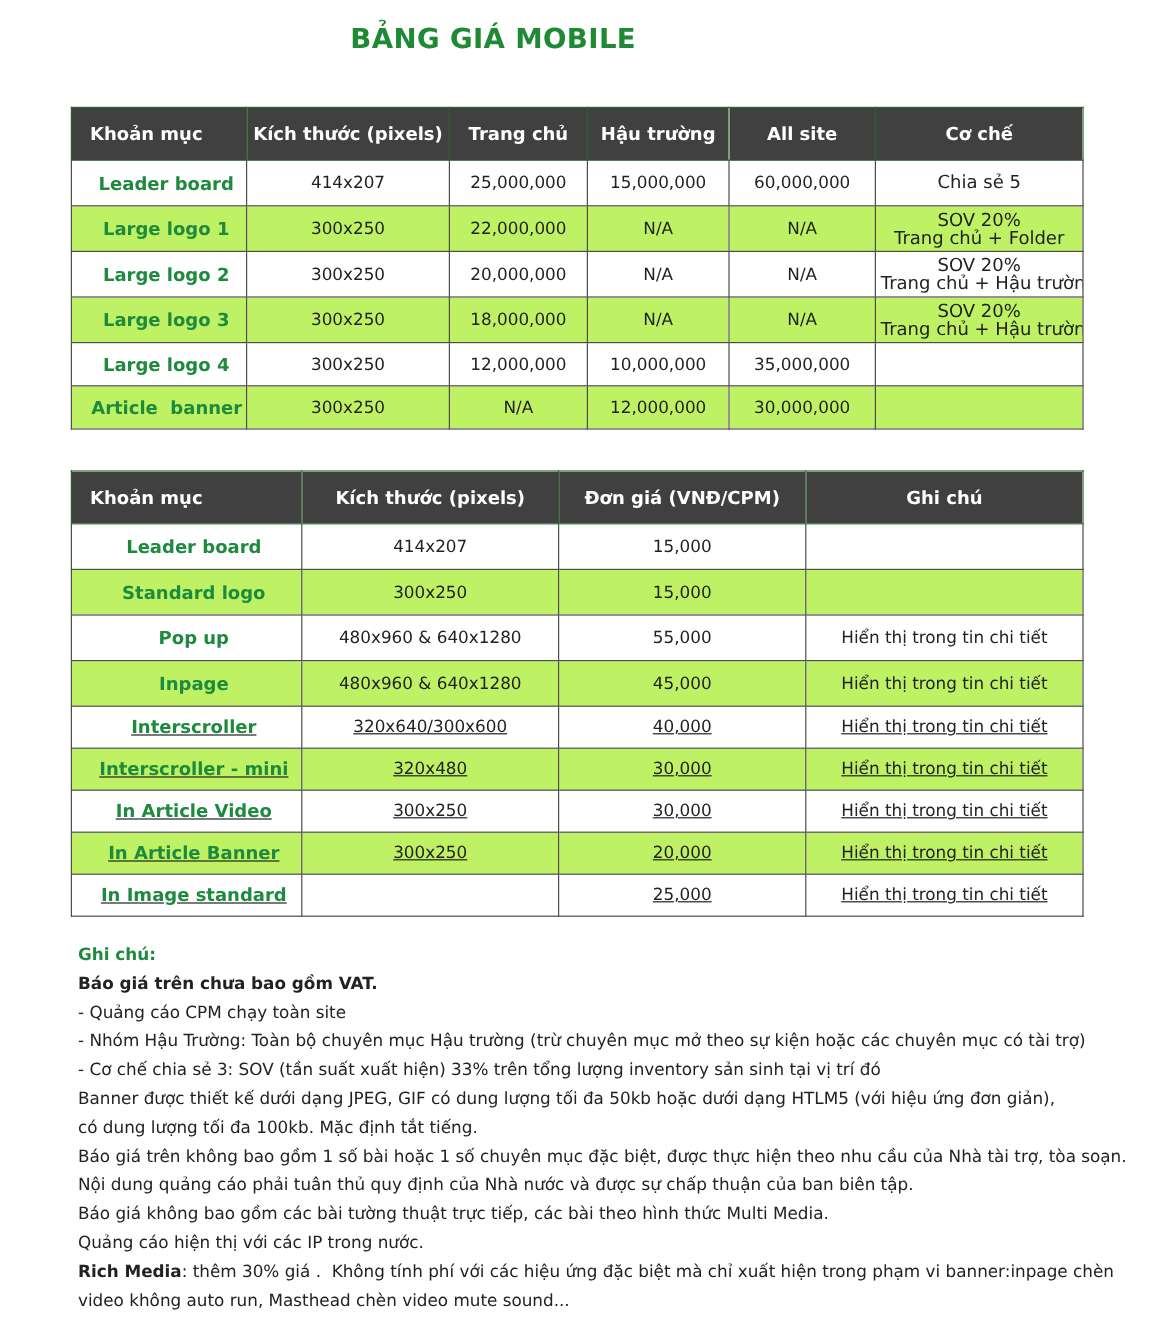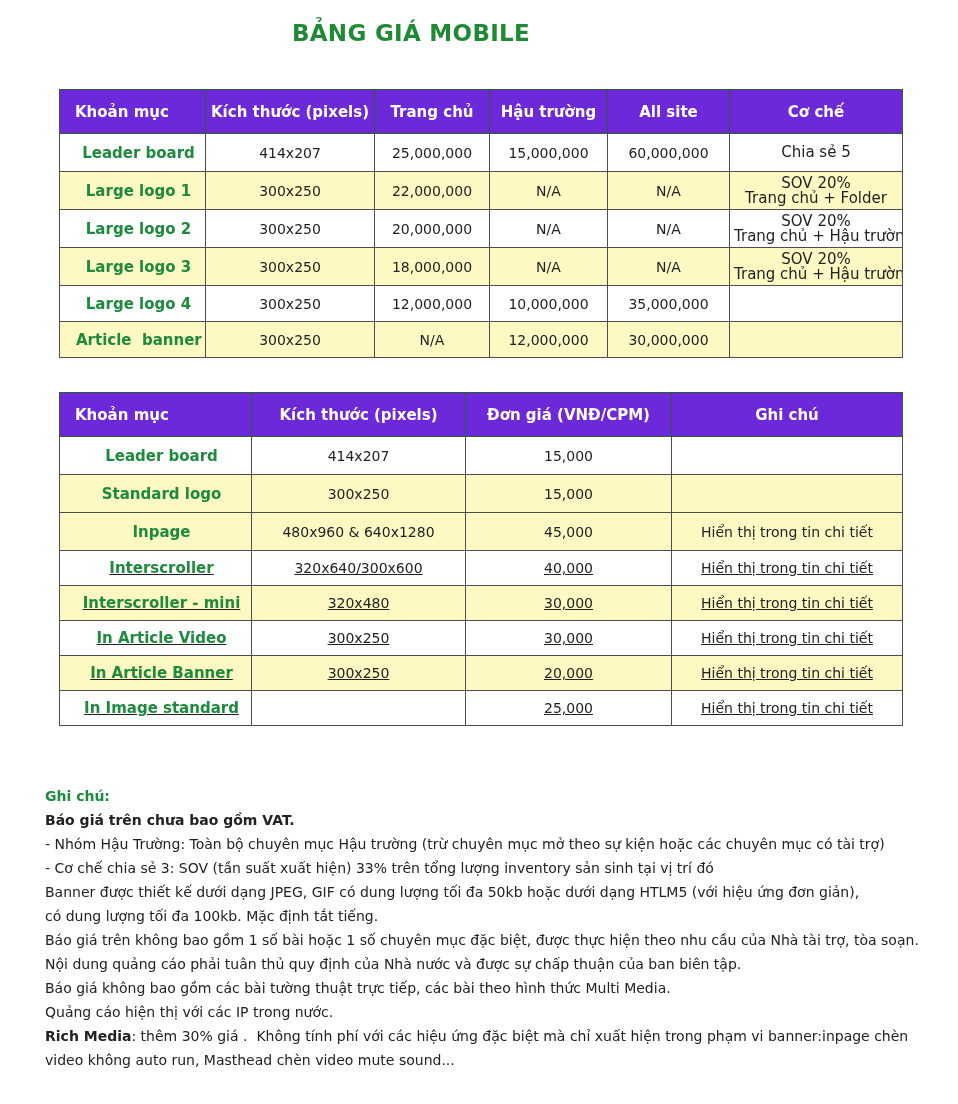--- a/index.html
+++ b/index.html
@@ -14,42 +14,42 @@
 
     table.price {
       position: absolute; border-collapse: collapse; table-layout: fixed;
       font-size: 14px;
     }
     table.price td, table.price th {
       border: 1px solid #4d4d4d; text-align: center; vertical-align: middle;
       padding: 0 4px; overflow: hidden; white-space: nowrap;
     }
     table.price th {
-      background: #6d28d9; color: #ffffff; font-weight: bold; font-size: 15px;
+      background: #404040; color: #ffffff; font-weight: bold; font-size: 15px;
       border-color: #2b5e30;
     }
     table.price th.first { text-align: left; padding-left: 15px; }
     table.price td.item {
       text-align: center; padding-left: 16px; color: #1d8a3e; font-weight: bold; font-size: 15px;
     }
-    table.price tr.alt td { background: #fef9c3; }
+    table.price tr.alt td { background: #bef264; }
     table.price td.mech { font-size: 15px; line-height: 15px; }
 
     #t1 { left: 59px; top: 89px; width: 843px; }
     #t1 tr.head { height: 44px; }
     #t1 tr.row { height: 38px; }
     #t1 tr.row.short { height: 36px; }
 
     #t2 { left: 59px; top: 392px; width: 843px; }
     #t2 tr.head { height: 44px; }
     #t2 tr.row { height: 38px; }
     #t2 tr.row.short { height: 35px; text-decoration: underline; }
 
     .notes {
-      position: absolute; left: 45px; top: 784px; width: 860px;
+      position: absolute; left: 65px; top: 784px; width: 860px;
       font-size: 14px; line-height: 24px; color: #222;
     }
     .notes .label { color: #1d8a3e; font-weight: bold; }
     .notes .bold { font-weight: bold; }
     .notes p { white-space: nowrap; }
   </style>
 </head>
 <body>
 
 <div class="title">BẢNG GIÁ MOBILE</div>
@@ -153,20 +153,26 @@
     <td>414x207</td>
     <td>15,000</td>
     <td></td>
   </tr>
   <tr class="row alt">
     <td class="item">Standard logo</td>
     <td>300x250</td>
     <td>15,000</td>
     <td></td>
   </tr>
+  <tr class="row">
+    <td class="item">Pop up</td>
+    <td>480x960 &amp; 640x1280</td>
+    <td>55,000</td>
+    <td>Hiển thị trong tin chi tiết</td>
+  </tr>
   <tr class="row alt">
     <td class="item">Inpage</td>
     <td>480x960 &amp; 640x1280</td>
     <td>45,000</td>
     <td>Hiển thị trong tin chi tiết</td>
   </tr>
   <tr class="row short">
     <td class="item">Interscroller</td>
     <td>320x640/300x600</td>
     <td>40,000</td>
@@ -195,20 +201,21 @@
     <td></td>
     <td>25,000</td>
     <td>Hiển thị trong tin chi tiết</td>
   </tr>
 </tbody>
   </table>
 
 <div class="notes">
   <p class="label">Ghi chú:</p>
   <p class="bold">Báo giá trên chưa bao gồm VAT.</p>
+  <p>- Quảng cáo CPM chạy toàn site</p>
   <p>- Nhóm Hậu Trường: Toàn bộ chuyên mục Hậu trường (trừ chuyên mục mở theo sự kiện hoặc các chuyên mục có tài trợ)</p>
   <p>- Cơ chế chia sẻ 3: SOV (tần suất xuất hiện) 33% trên tổng lượng inventory sản sinh tại vị trí đó</p>
   <p>Banner được thiết kế dưới dạng JPEG, GIF có dung lượng tối đa 50kb hoặc dưới dạng HTLM5 (với hiệu ứng đơn giản),</p>
   <p>có dung lượng tối đa 100kb. Mặc định tắt tiếng.</p>
   <p>Báo giá trên không bao gồm 1 số bài hoặc 1 số chuyên mục đặc biệt, được thực hiện theo nhu cầu của Nhà tài trợ, tòa soạn.</p>
   <p>Nội dung quảng cáo phải tuân thủ quy định của Nhà nước và được sự chấp thuận của ban biên tập.</p>
   <p>Báo giá không bao gồm các bài tường thuật trực tiếp, các bài theo hình thức Multi Media.</p>
   <p>Quảng cáo hiện thị với các IP trong nước.</p>
   <p><span class="bold">Rich Media</span><span style="white-space:pre">: thêm 30% giá .  Không tính phí với các hiệu ứng đặc biệt mà chỉ xuất hiện trong phạm vi banner:inpage chèn</span></p>
   <p>video không auto run, Masthead chèn video mute sound...</p>

